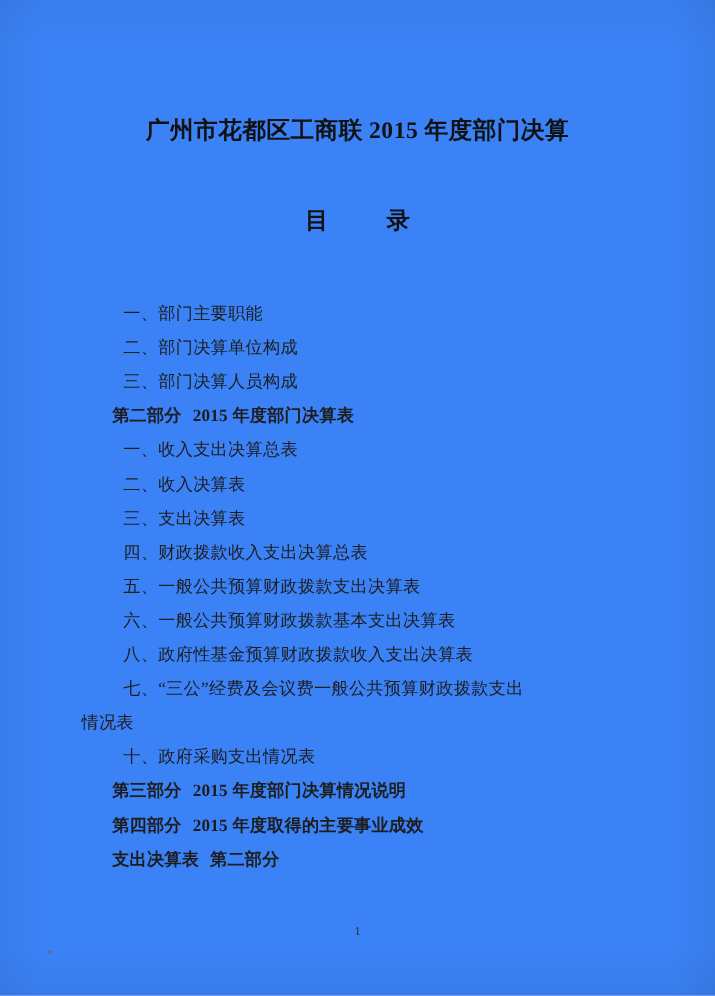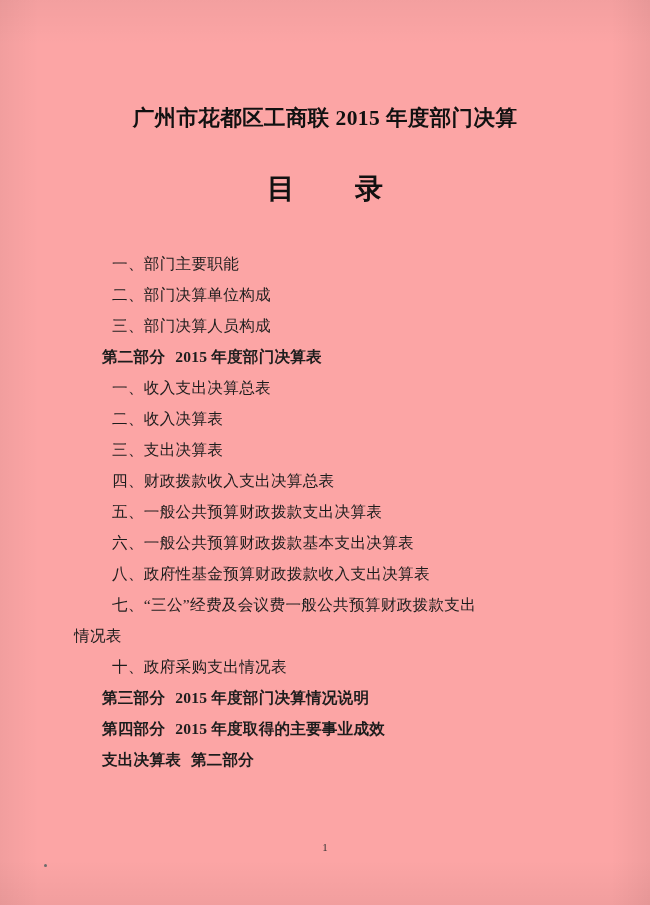--- a/index.html
+++ b/index.html
@@ -11,21 +11,21 @@
     height: 905px;
     background: #ffffff;
     font-family: "Liberation Serif", "DejaVu Serif", serif;
     color: #1a1a1a;
     overflow: hidden;
   }
   .page {
     position: relative;
     width: 650px;
     height: 905px;
-    background: #fca5a5;
+    background: #3b82f6;
     box-sizing: border-box;
     padding: 0;
   }
   
   .page::after {
     content: "";
     position: absolute;
     inset: 0;
     pointer-events: none;
     background:
@@ -41,24 +41,24 @@
     margin: 0;
     padding-top: 103px;
     text-align: center;
     font-size: 21.5px;
     font-weight: bold;
     letter-spacing: 0.4px;
     color: #111;
     font-family: "Liberation Serif", "DejaVu Serif", serif;
   }
   .toc-heading {
-    margin: 0;
+    margin: 16px;
     padding-top: 38px;
     text-align: center;
-    font-size: 28px;
+    font-size: 21px;
     font-weight: bold;
     letter-spacing: 16px;
     text-indent: 16px;
     color: #111;
   }
   .toc {
     margin: 0;
     padding: 0;
     list-style: none;
     padding-top: 40px;

